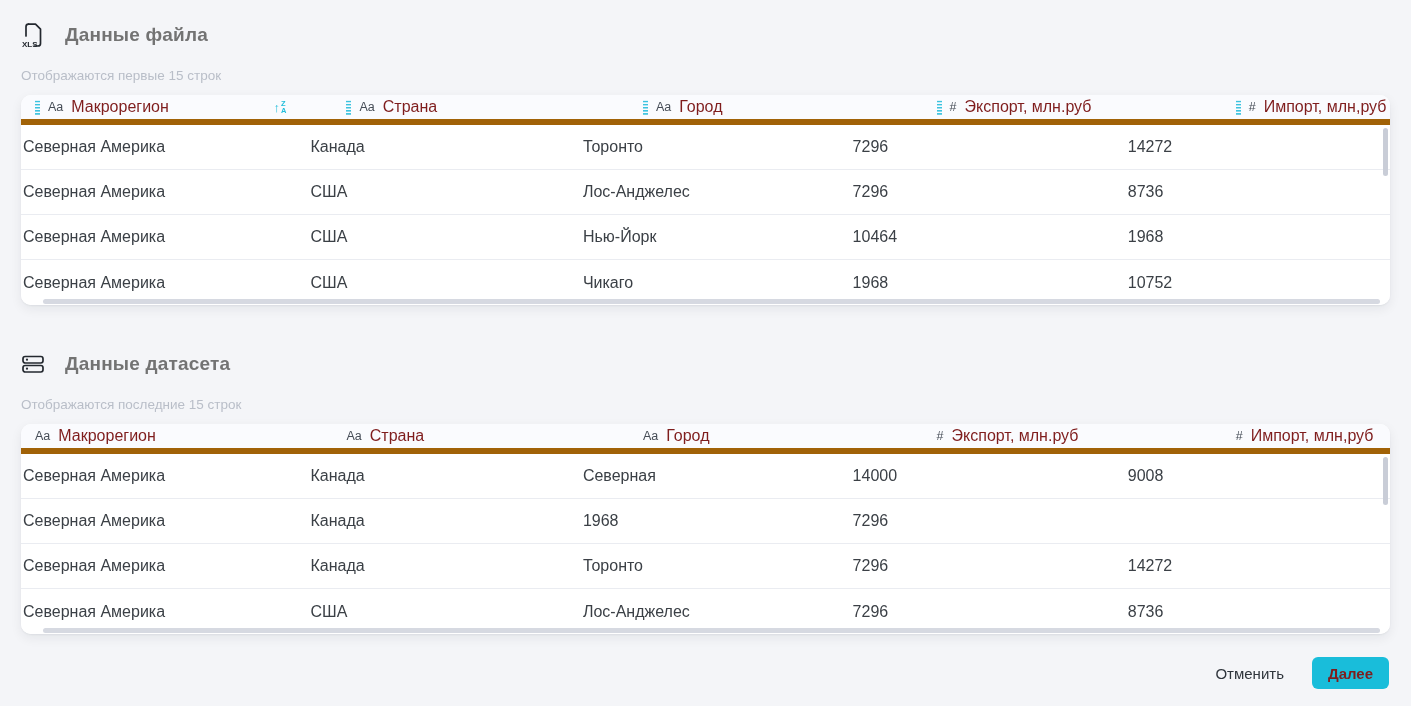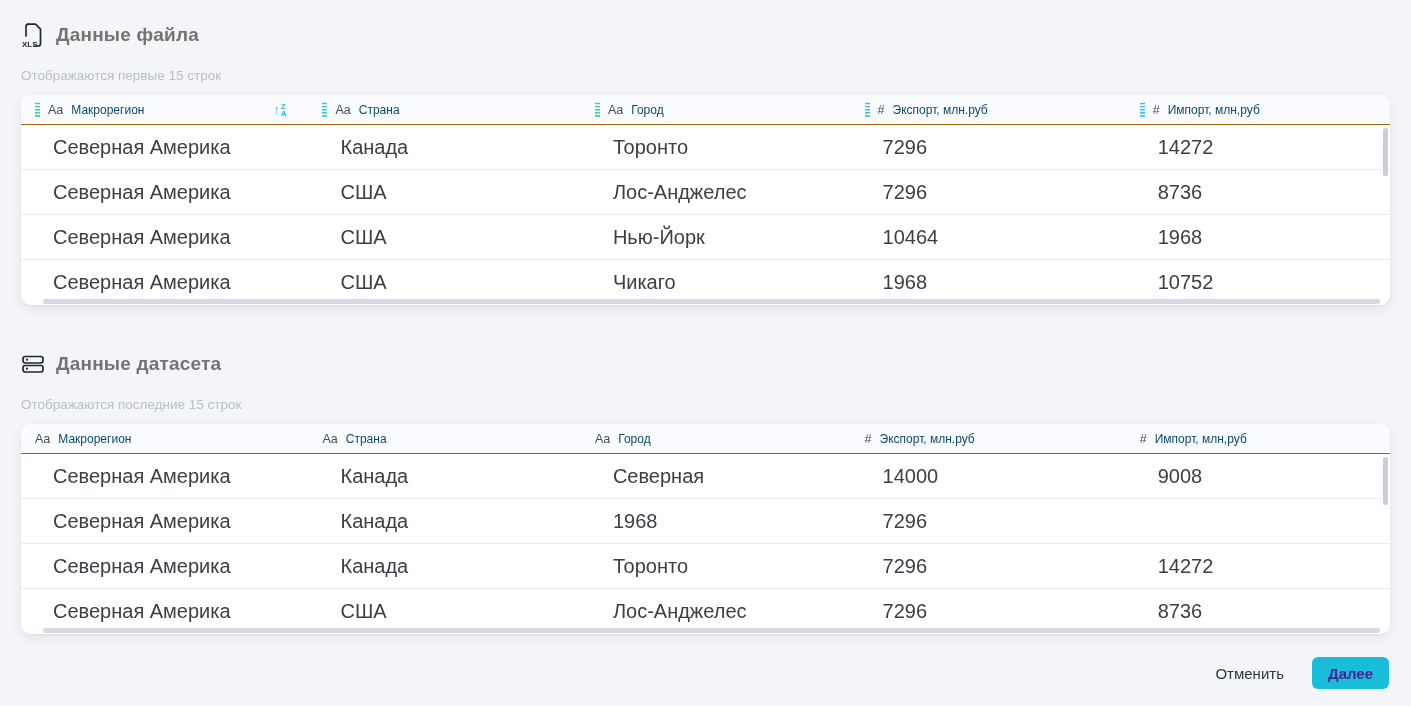--- a/index.html
+++ b/index.html
@@ -6,45 +6,46 @@
   html,body { width:1411px; height:706px; }
   body {
     background:#f4f5f8;
     font-family:"Liberation Sans", sans-serif;
     overflow:hidden;
     color:#3b4046;
   }
   .page { padding:22px 21px 0 21px; }
 
   
-  .section-head { display:flex; align-items:center; gap:11px; height:26px; }
+  .section-head { display:flex; align-items:center; gap:20px; height:26px; }
   .section-icon { display:inline-flex; align-items:center; }
   .section-title { font-size:19px; font-weight:600; color:#737373; letter-spacing:.2px; }
   .section-subtitle { margin-top:20px; font-size:13.5px; color:#b9bec8; }
 
   
   .table-card {
     position:relative;
     margin-top:12px;
     background:#ffffff;
     border-radius:10px;
     box-shadow:0 1px 2px rgba(16,24,40,.05), 0 4px 12px rgba(16,24,40,.07);
     overflow:hidden;
   }
   .thead {
     display:grid;
     grid-template-columns:21% 19.9% 19.7% 20.1% 19.3%;
     height:30px;
     align-items:center;
     background:#fafbfe;
-    border-bottom:1px solid #a16207;
+    border-bottom:6px solid #a16207;
+    gap:24px;
   }
   .th { display:flex; align-items:center; gap:8px; padding-left:14px; height:100%; }
   .type-glyph { font-size:12.5px; color:#454c56; letter-spacing:0; }
-  .th-label { font-size:12px; color:#0c4a6e; white-space:nowrap; }
+  .th-label { font-size:16px; color:#7f1d1d; white-space:nowrap; }
   .drag-handle {
     width:5px; height:15px;
     background-image:radial-gradient(circle, #3cc3df 1px, transparent 1.15px);
     background-size:2.6px 3.1px;
   }
   .sort-icon {
     margin-left:auto; margin-right:22px;
     display:flex; align-items:center; color:#21bdda; cursor:pointer;
   }
   .sort-arrow { font-size:13px; line-height:13px; font-weight:700; }
@@ -53,21 +54,21 @@
 
   .trow {
     display:grid;
     grid-template-columns:21% 19.9% 19.7% 20.1% 19.3%;
     height:45px;
     align-items:center;
     border-bottom:1px solid #eaecf1;
     background:#fff;
   }
   .tbody .trow:last-child { border-bottom:none; }
-  .td { padding-left:32px; font-size:20px; color:#3b4046; white-space:nowrap; }
+  .td { padding-left:2px; font-size:16px; color:#3b4046; white-space:nowrap; }
 
   
   .vscroll {
     position:absolute; right:2px; top:33px;
     width:5px; height:48px;
     background:#c9cdd7; border-radius:3px;
   }
   .hscroll {
     position:absolute; left:22px; right:10px; bottom:1px;
     height:5px; background:#d6d9e1; border-radius:3px;
@@ -80,21 +81,21 @@
   .footer {
     display:flex; justify-content:flex-end; 
     gap:28px; margin-top:23px; padding-right:1px;
   }
   .cancel-btn {
     background:none; border:none; font-family:inherit;
     font-size:15px; color:#2f353c; cursor:pointer;
   }
   .next-btn {
     border:none; font-family:inherit;
-    background:#19bdda; color:#4c1d95;
+    background:#19bdda; color:#7f1d1d;
     font-size:15px; font-weight:700;
     padding:8px 16px; min-width:72px; height:32px;
     border-radius:6px; cursor:pointer;
     display:inline-flex; align-items:center; justify-content:center;
   }
 </style>
 </head>
 <body>
 
 <div class="page">

